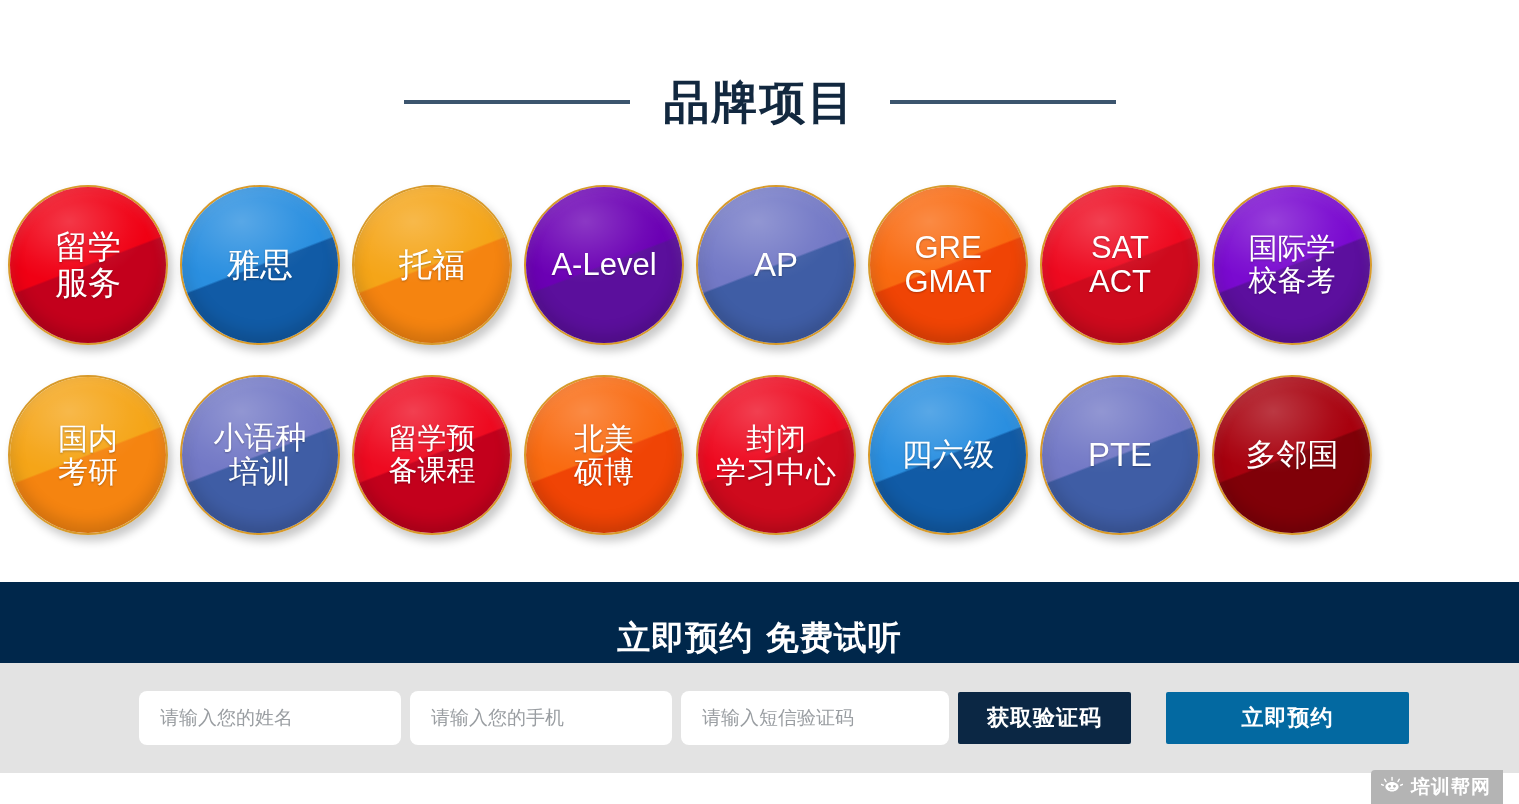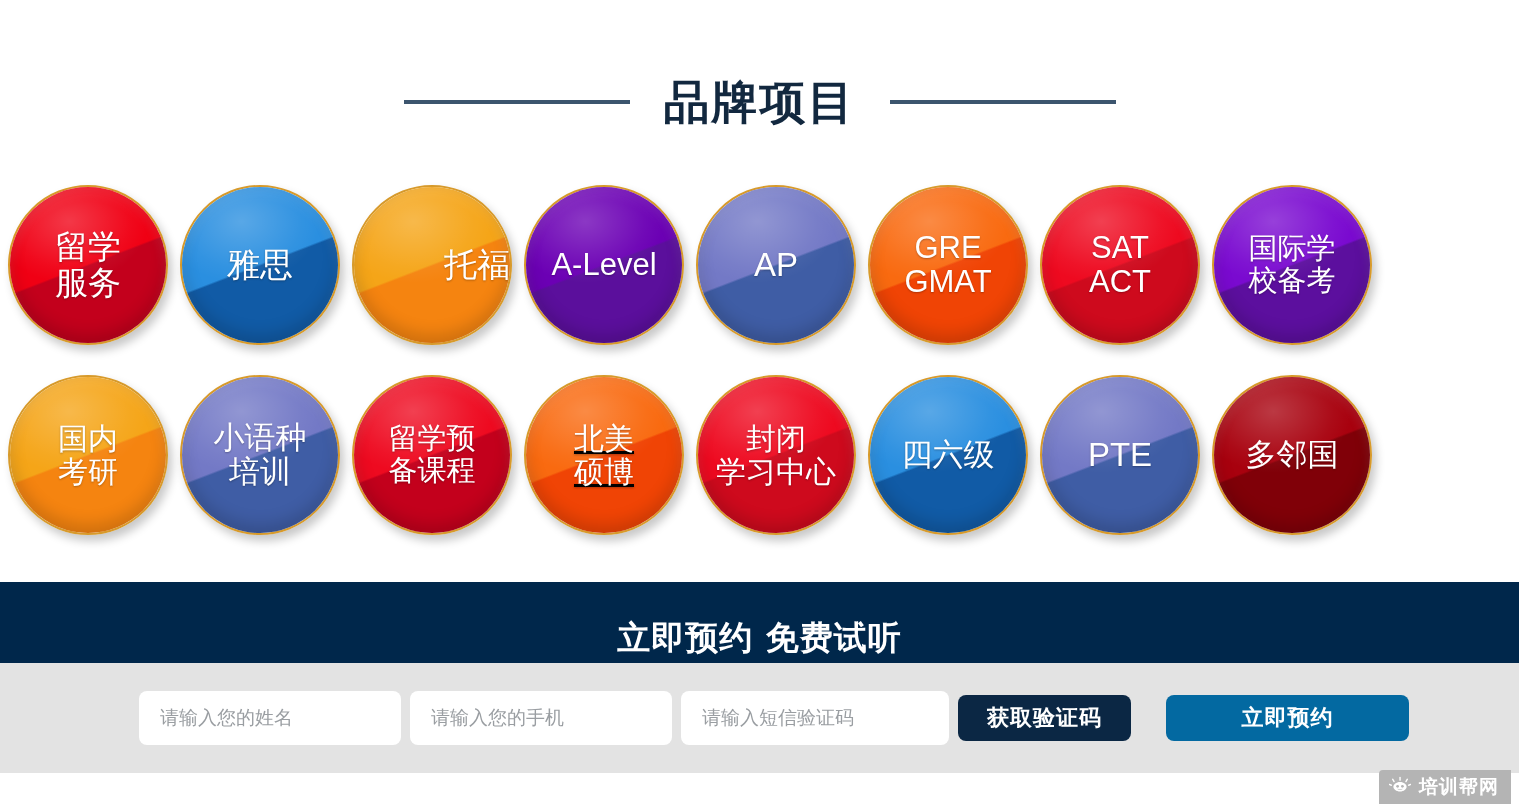--- a/index.html
+++ b/index.html
@@ -167,37 +167,37 @@
     padding: 0 21px;
     box-sizing: border-box;
     font-size: 19px;
     color: #404448;
     font-family: "Liberation Sans", "DejaVu Sans", sans-serif;
     outline: none;
   }
   .field::placeholder { color: #9a9ea2; }
   .field.code { width: 268px; }
   .btn {
-    height: 46px;
+    height: 52px;
     border: none;
-    border-radius: 8px;
+    border-radius: 2px;
     font-size: 22px;
     font-weight: bold;
     color: #ffffff;
     cursor: pointer;
     font-family: "DejaVu Sans", "Liberation Sans", sans-serif;
     letter-spacing: 1px;
   }
   .btn-code   { width: 173px; background: #0b2744; }
   .btn-submit { width: 243px; background: #0369a1; margin-left: 26px; }
 
   
   .watermark {
     position: absolute;
-    right: 8px;
+    right: 16px;
     bottom: 0;
     height: 34px;
     padding: 0 12px 0 10px;
     background: #b4b4b4;
     display: flex;
     align-items: center;
     gap: 8px;
     border-radius: 4px 0 0 0;
   }
   .watermark .wm-icon {
@@ -230,21 +230,21 @@
       <span class="rim"></span>
       <span class="bub-label s-cn2">留学
 服务</span>
     </div>
     <div class="bubble" style="--c-light: #2a8fe0; --c-dark: #115ba6; border-color: rgb(215, 154, 43);">
       <span class="fill"></span>
       <span class="gloss"></span>
       <span class="rim"></span>
       <span class="bub-label s-cn2">雅思</span>
     </div>
-    <div class="bubble" style="--c-light: #f5a518; --c-dark: #f58410; border-color: rgb(215, 154, 43); justify-content: flex-end;">
+    <div class="bubble" style="--c-light: #f5a518; --c-dark: #f58410; border-color: rgb(215, 154, 43);">
       <span class="fill"></span>
       <span class="gloss"></span>
       <span class="rim"></span>
       <span class="bub-label s-cn2">托福</span>
     </div>
     <div class="bubble" style="--c-light: #6b00b4; --c-dark: #5b0f9c; border-color: rgb(215, 154, 43);">
       <span class="fill"></span>
       <span class="gloss"></span>
       <span class="rim"></span>
       <span class="bub-label s-lat-s wide">A-Level</span>
@@ -293,21 +293,21 @@
       <span class="bub-label s-cn3">小语种
 培训</span>
     </div>
     <div class="bubble" style="--c-light: #ee0a20; --c-dark: #c3001c; border-color: rgb(215, 154, 43);">
       <span class="fill"></span>
       <span class="gloss"></span>
       <span class="rim"></span>
       <span class="bub-label s-cn6">留学预
 备课程</span>
     </div>
-    <div class="bubble" style="--c-light: #f96a10; --c-dark: #f04405; border-color: rgb(215, 154, 43); text-decoration: underline;">
+    <div class="bubble" style="--c-light: #f96a10; --c-dark: #f04405; border-color: rgb(215, 154, 43);">
       <span class="fill"></span>
       <span class="gloss"></span>
       <span class="rim"></span>
       <span class="bub-label s-cn4">北美
 硕博</span>
     </div>
     <div class="bubble" style="--c-light: #ee0a20; --c-dark: #ce0a1d; border-color: rgb(215, 154, 43);">
       <span class="fill"></span>
       <span class="gloss"></span>
       <span class="rim"></span>

